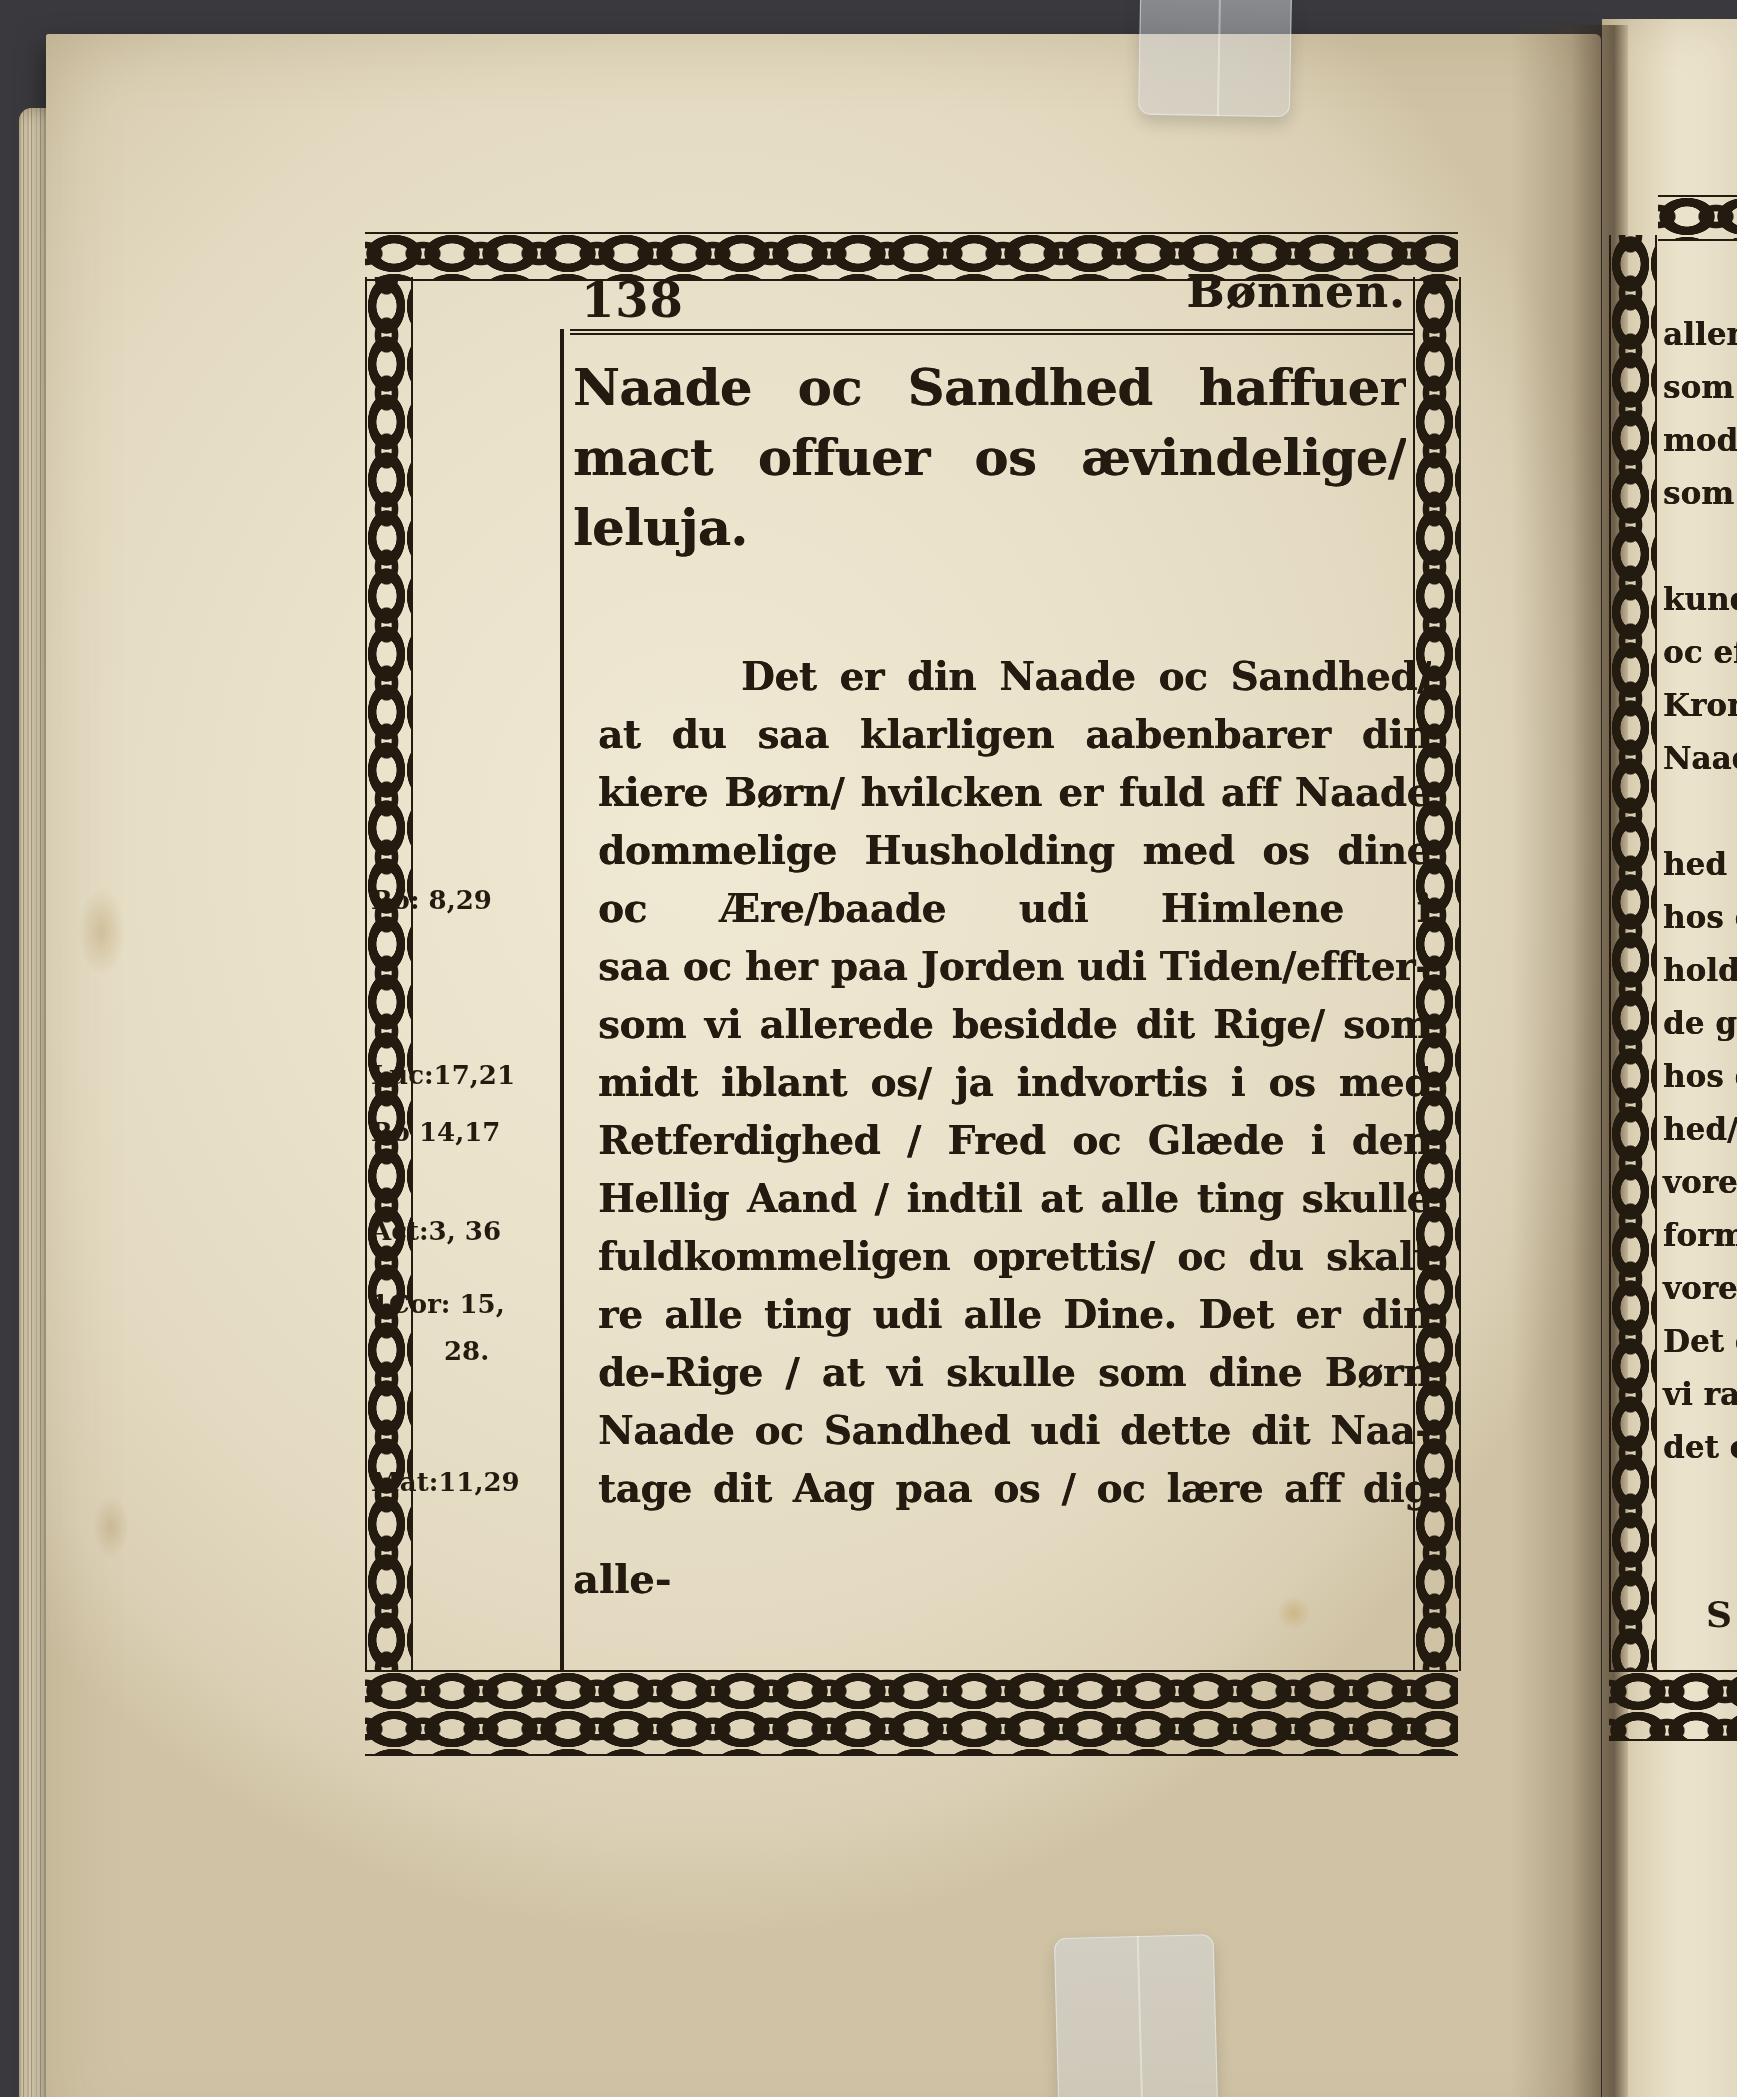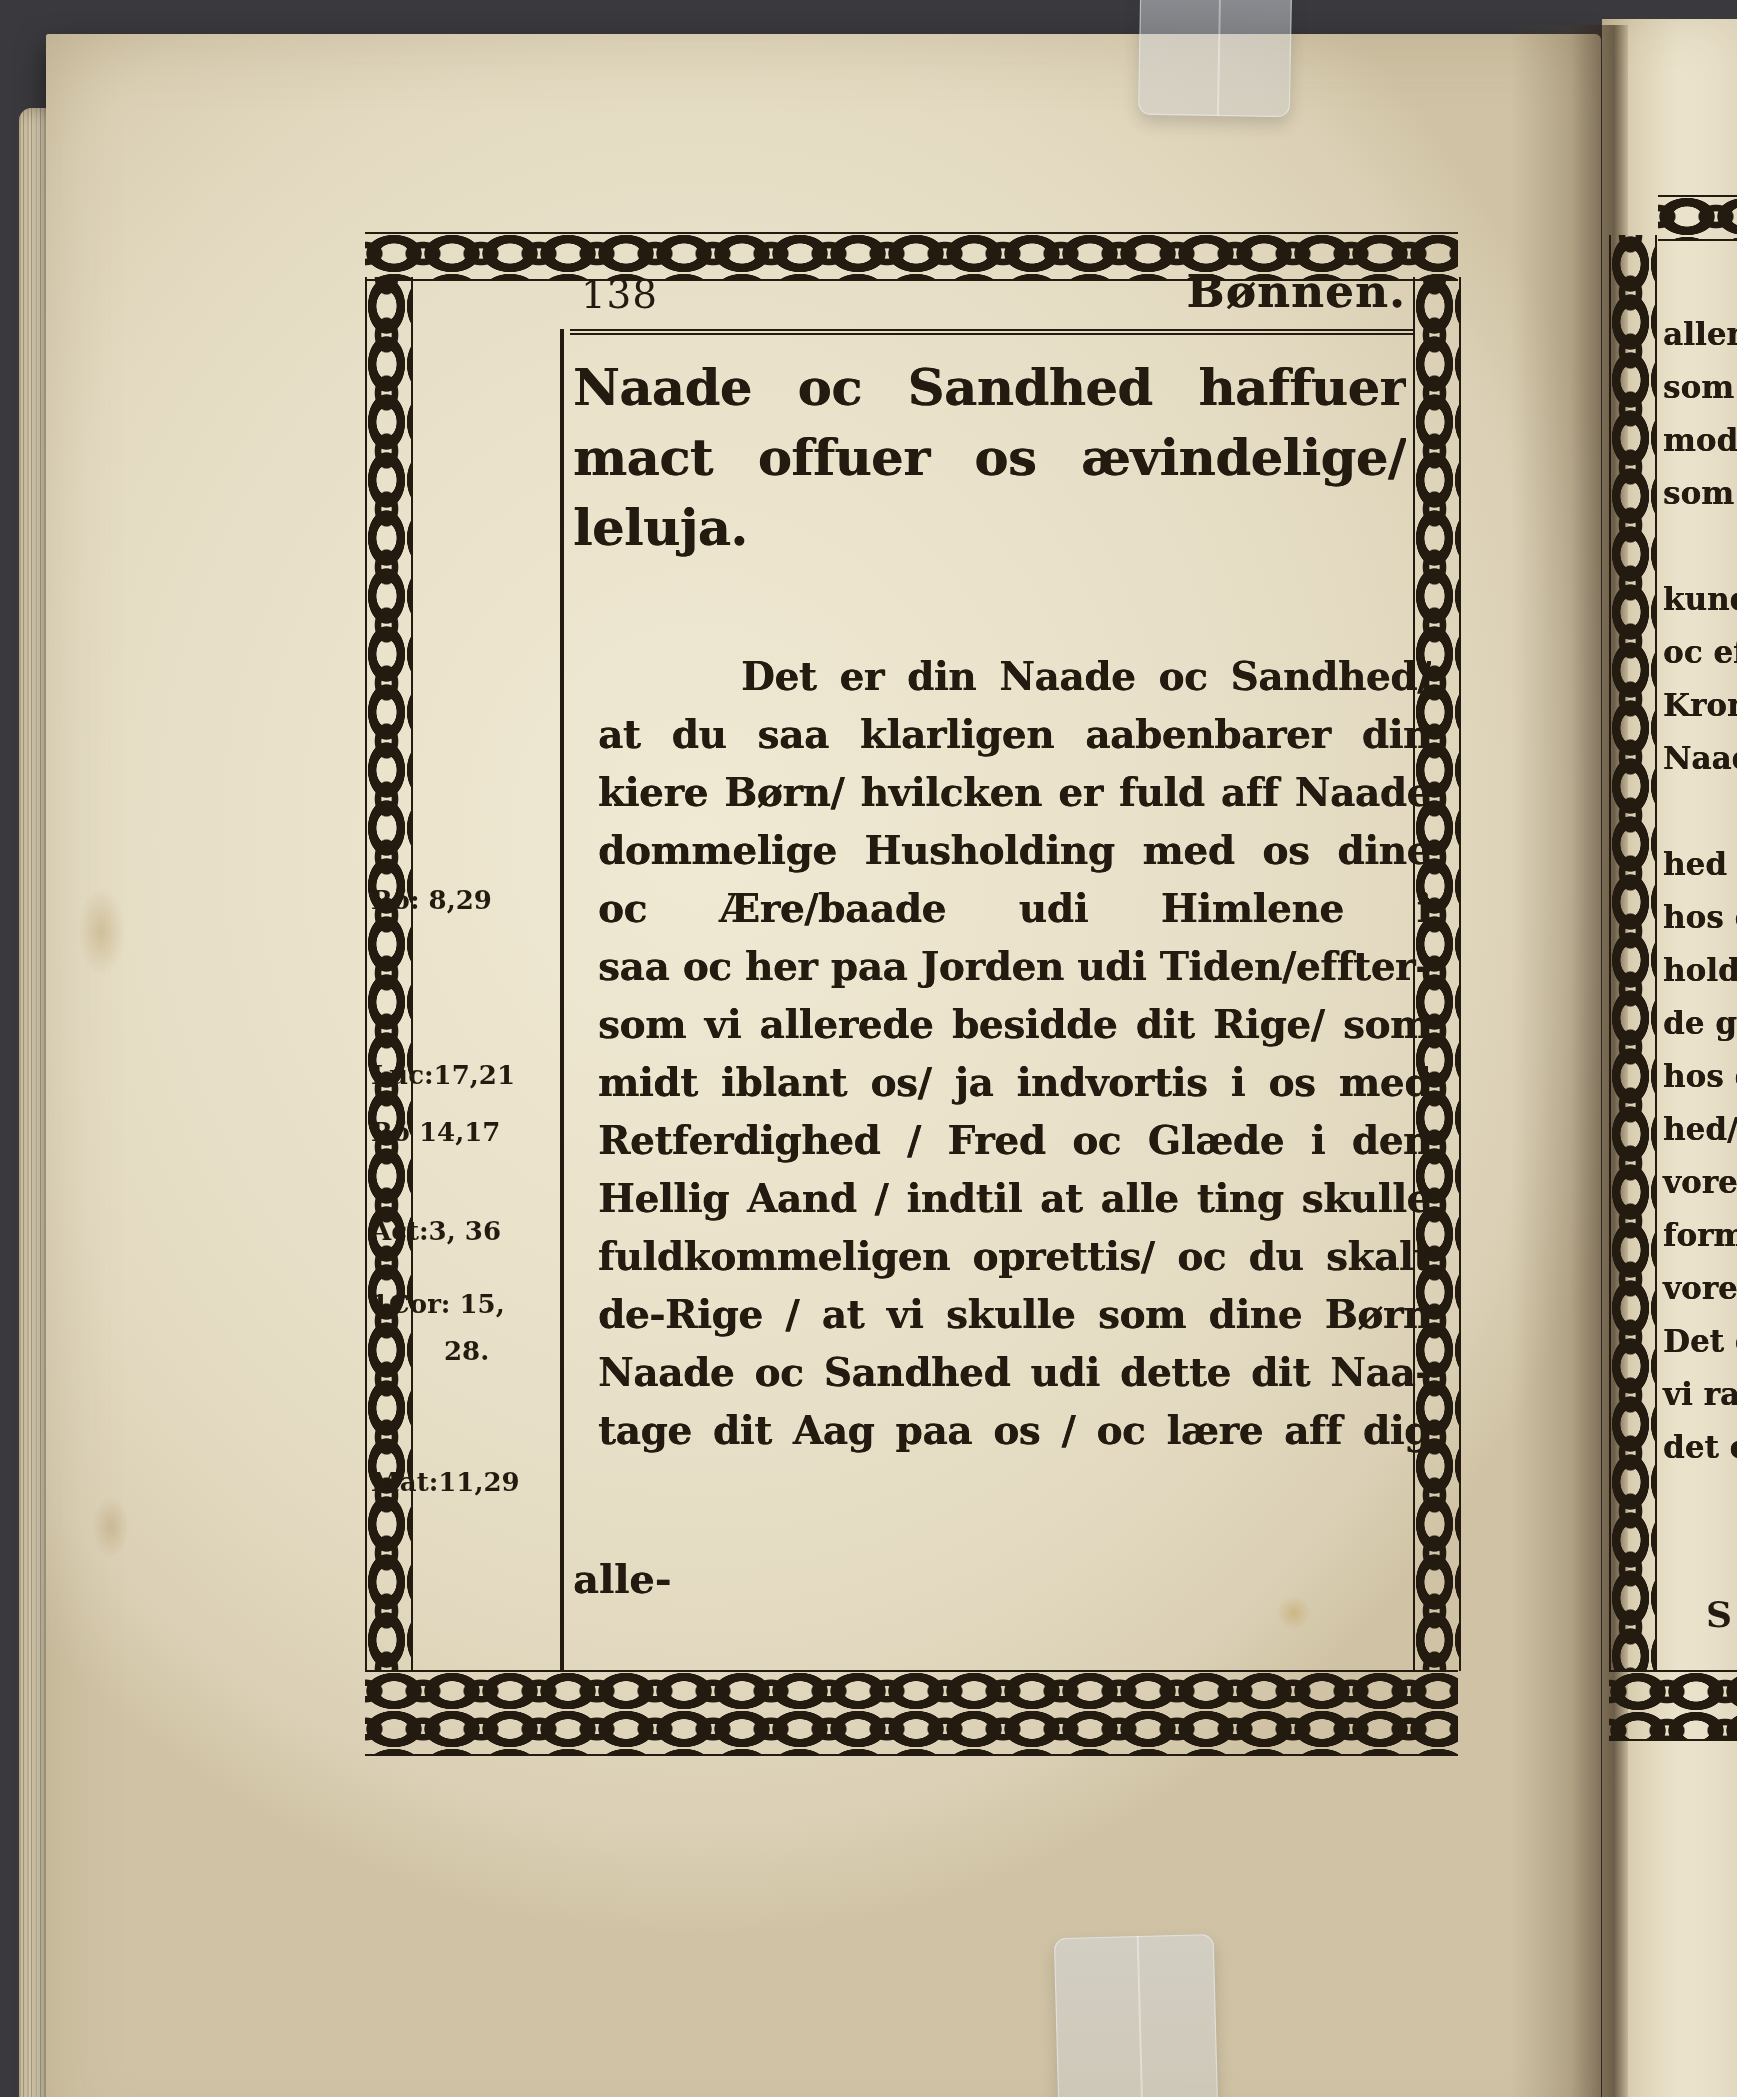--- a/index.html
+++ b/index.html
@@ -70,21 +70,21 @@
 
   
   .band-top   {left:365px;top:232px;width:1093px;height:45px;}
   .band-bottom{left:365px;top:1670px;width:1093px;height:82px;}
   .band-left  {left:365px;top:277px;width:44px;height:1394px;}
   .band-right {left:1413px;top:277px;width:44px;height:1394px;}
 
   
   .page-num{
     position:absolute;left:581px;top:272px;
-    font-size:39px;font-weight:400;letter-spacing:0.8px;
+    font-size:48px;font-weight:700;letter-spacing:0.8px;
   }
   .running-title{
     position:absolute;left:573px;top:265px;width:833px;
     text-align:right;font-size:45px;font-weight:700;letter-spacing:1.3px;
     text-shadow:0.4px 0 0 currentColor;
   }
   .header-rule{
     position:absolute;left:570px;top:329px;width:844px;height:5.9px;
     background:linear-gradient(var(--ink) 0 2.5px, transparent 2.5px 3.8px, var(--ink) 3.8px 5.9px);
   }
@@ -197,20 +197,21 @@
     <div class="bline">at du saa klarligen aabenbarer din Gud-</div>
     <div class="bline">kiere Børn/ hvilcken er fuld aff Naade</div>
     <div class="bline">dommelige Husholding med os dine</div>
     <div class="bline">oc Ære/baade udi Himlene i Ævigheden/</div>
     <div class="bline">saa oc her paa Jorden udi Tiden/effter-</div>
     <div class="bline">som vi allerede besidde dit Rige/ som er</div>
     <div class="bline">midt iblant os/ ja indvortis i os med</div>
     <div class="bline">Retferdighed / Fred oc Glæde i den</div>
     <div class="bline">Hellig Aand / indtil at alle ting skulle</div>
     <div class="bline">fuldkommeligen oprettis/ oc du skalt væ-</div>
+    <div class="bline">re alle ting udi alle Dine.  Det er din</div>
     <div class="bline">de-Rige / at vi skulle som dine Børn</div>
     <div class="bline">Naade oc Sandhed udi dette dit Naa-</div>
     <div class="bline">tage dit Aag paa os / oc lære aff dig</div>
   </div>
 
   <div class="catchword">alle-</div>
 
   <div class="orn orn-h rp-band-top"></div>
   <div class="orn orn-v rp-band-v"></div>
   <div class="orn orn-h rp-band-bot"></div>

